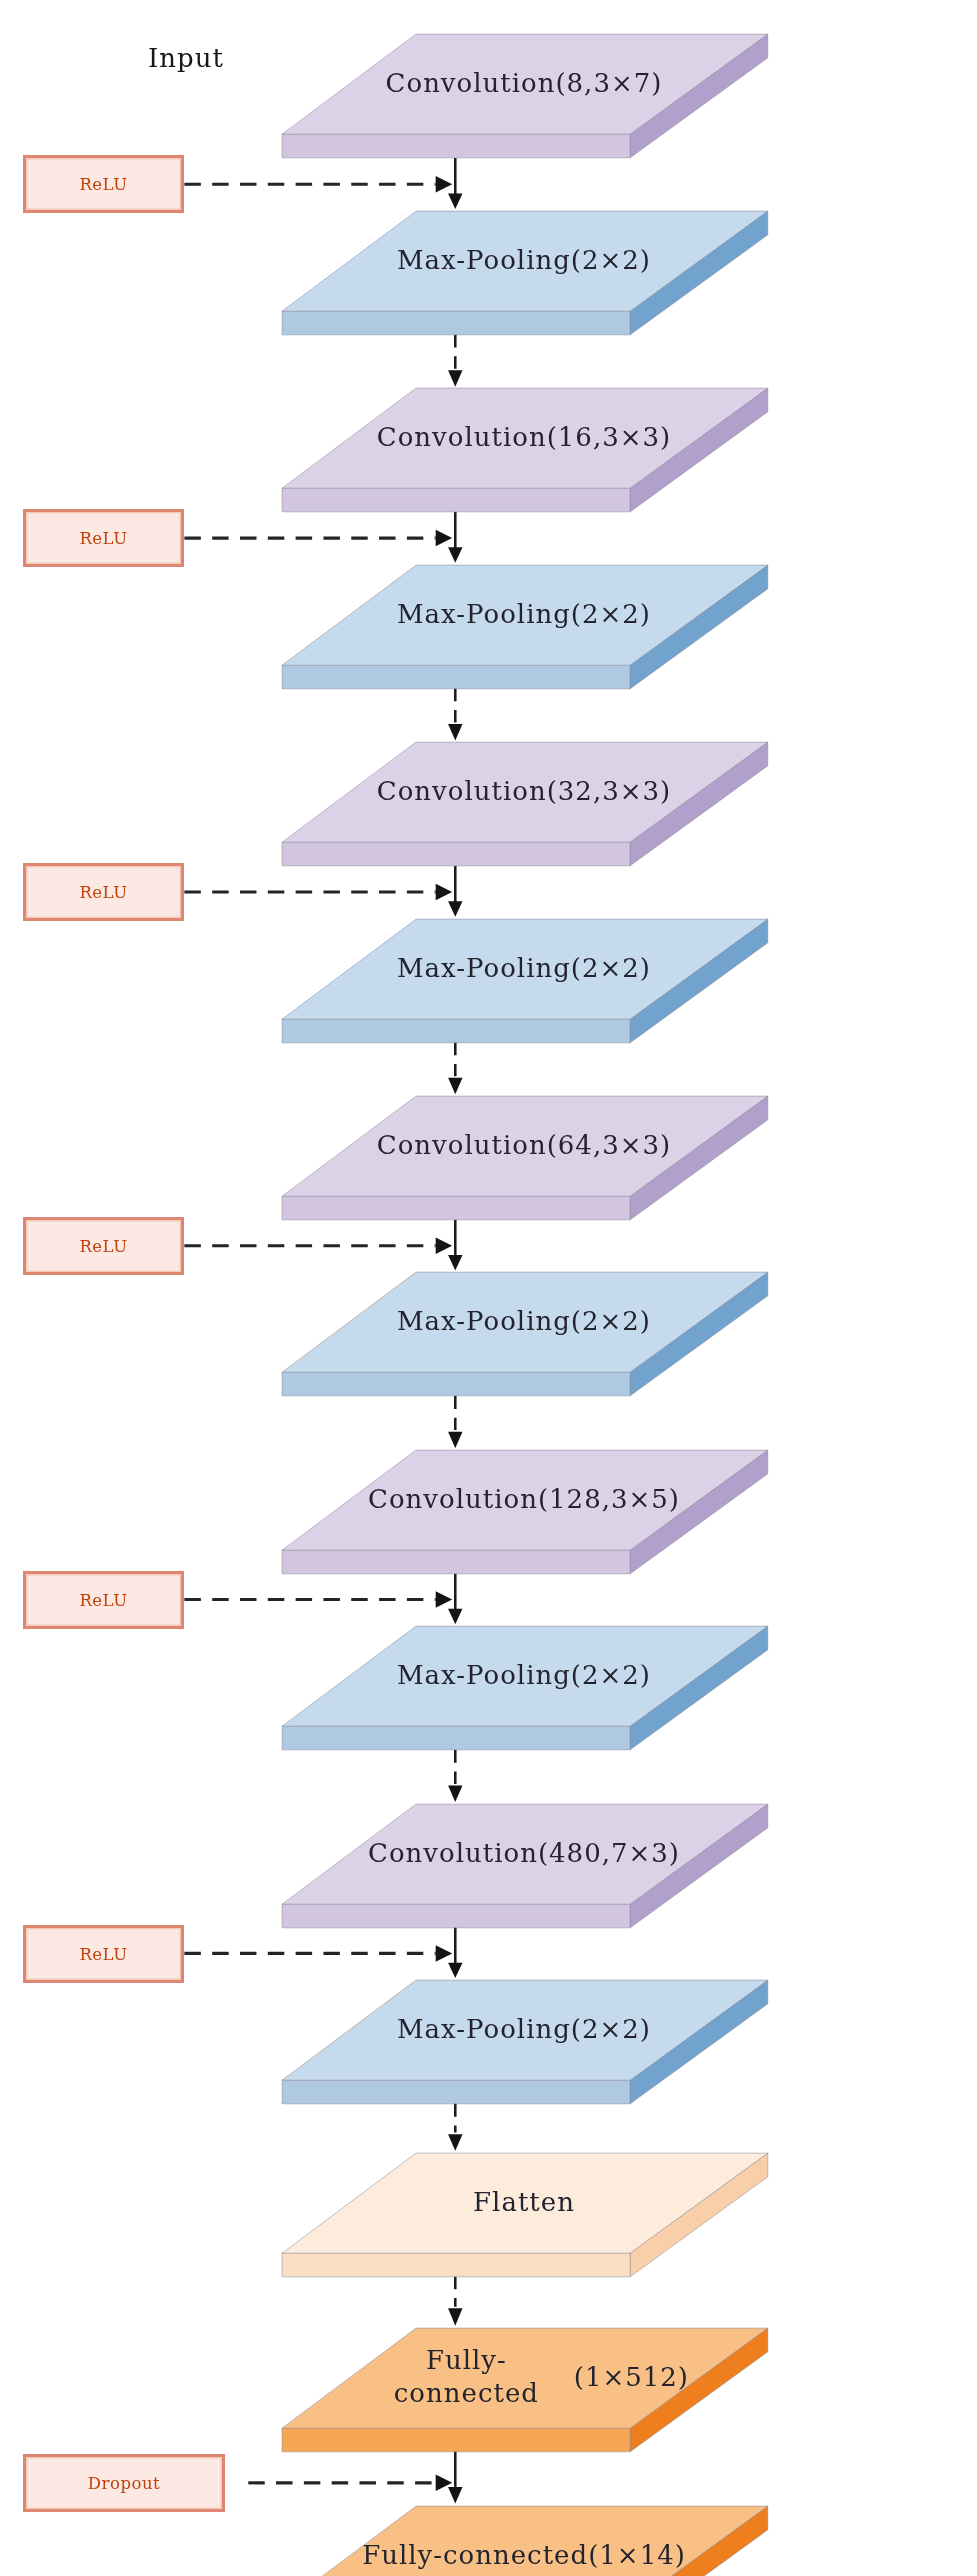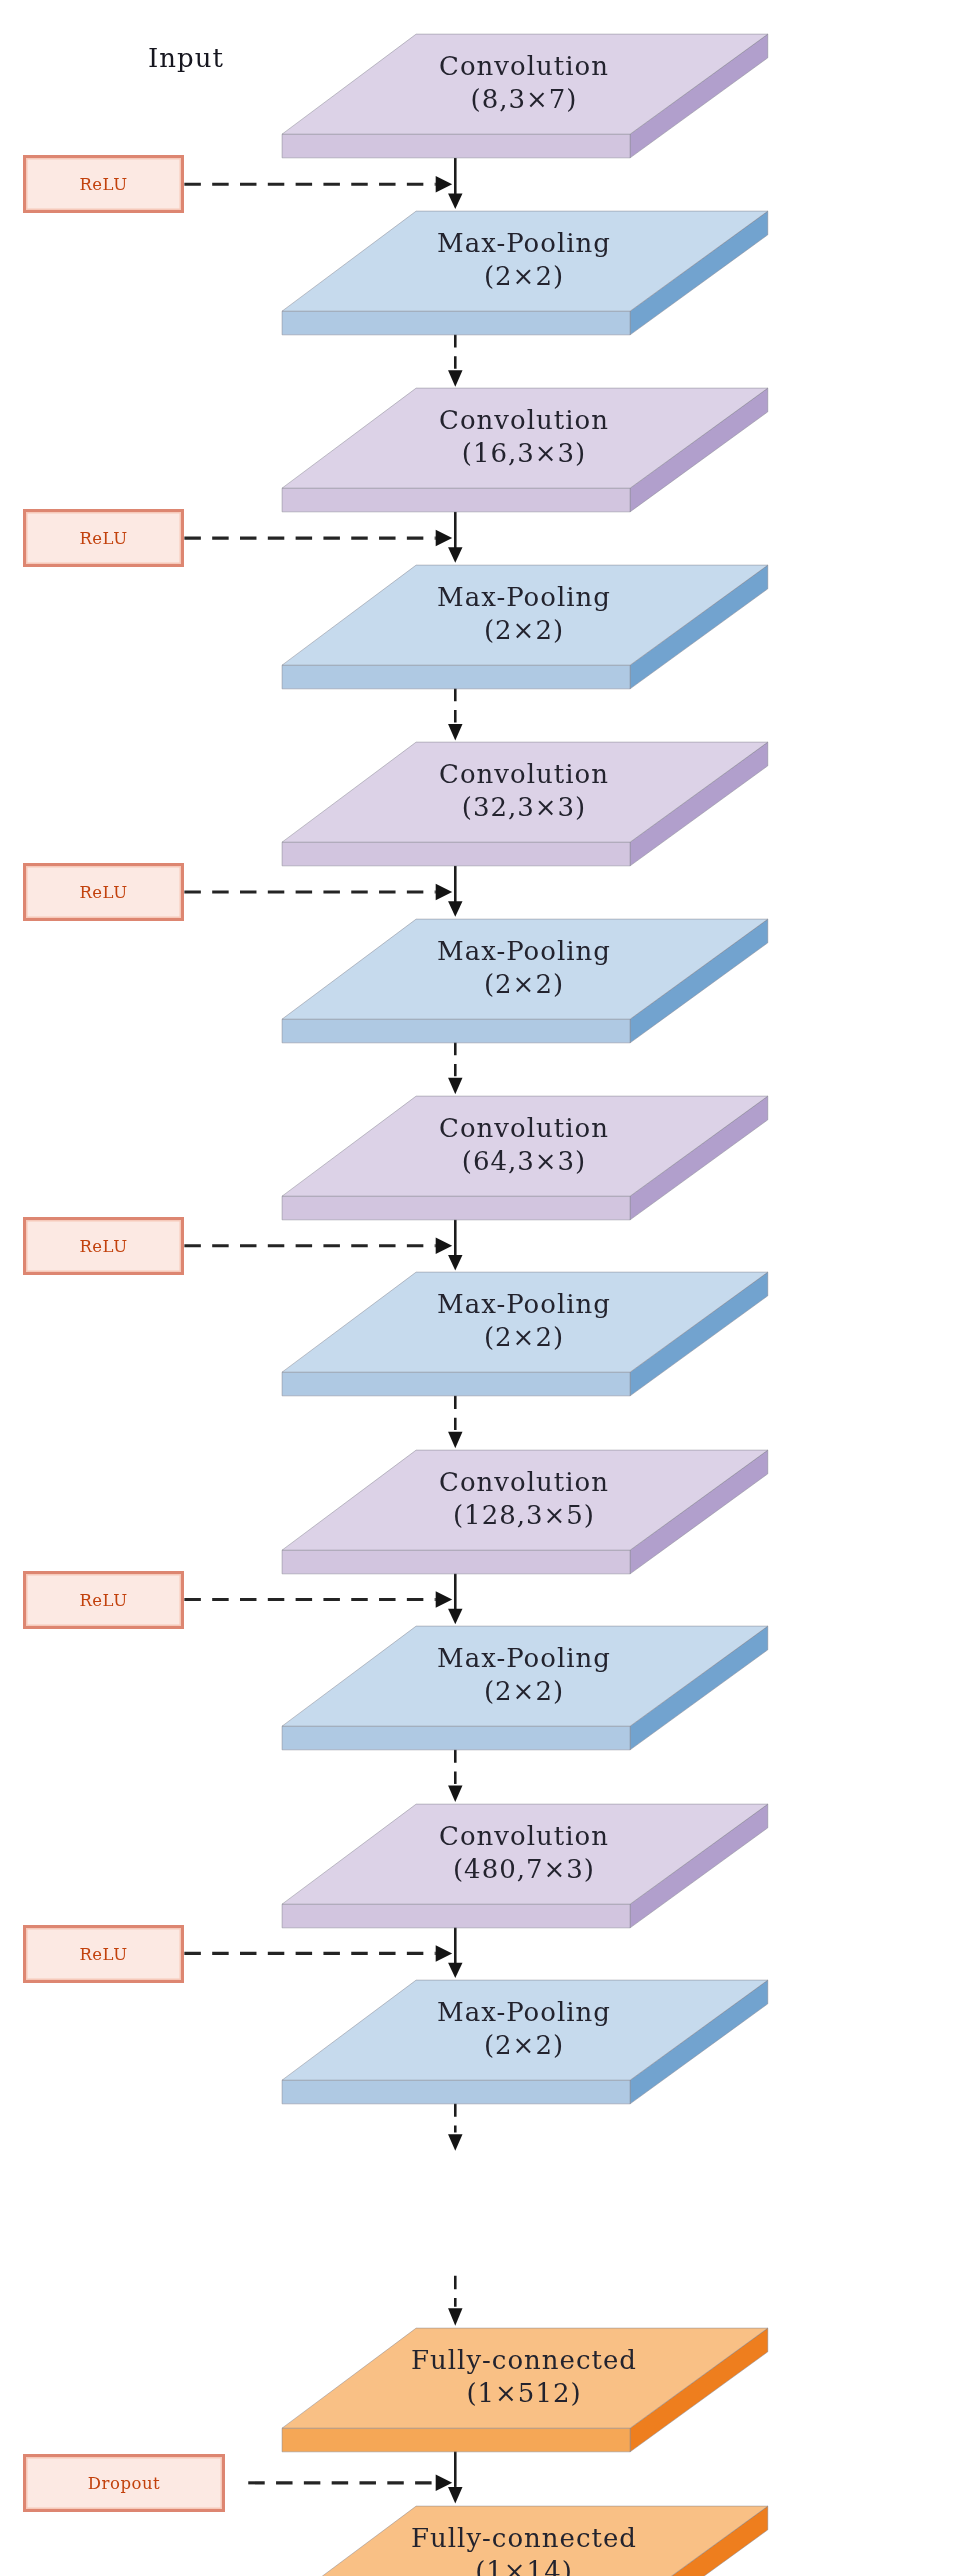--- a/index.html
+++ b/index.html
@@ -41,21 +41,21 @@
   .flatten .top{fill:#fdecdb;}
   .flatten .front{fill:#fbdfc4;}
   .flatten .right{fill:#f8cfa8;}
   .fc .top{fill:#f9c085;}
   .fc .front{fill:#f5a756;}
   .fc .right{fill:#ee7e1e;}
   .plate-label{
     position:absolute;
     left:79px;top:0;
     width:330px;height:102px;
-    display:flex;flex-direction:column;
+    display:flex;
     justify-content:center;align-items:center;
     text-align:center;
     font-size:26px;
     letter-spacing:1px;
     line-height:33px;
     color:#23232e;
   }
   .plate-label span:empty{display:none;}
   .sidebox{
     position:absolute;
@@ -267,20 +267,31 @@
       <polygon class="face right" points="679,198 946,4 946,50 679,244"></polygon>
       <polygon class="face front" points="4,198 679,198 679,244 4,244"></polygon>
       <polygon class="face top" points="4,198 264,4 946,4 679,198"></polygon>
     </svg>
     <div class="plate-label">
       <span>Max-Pooling</span>
       <span>(2×2)</span>
     </div>
   </div>
 
+  <div class="plate flatten" style="top:2151px">
+    <svg width="495" height="129" viewBox="0 0 960 250">
+      <polygon class="face right" points="679,198 946,4 946,50 679,244"></polygon>
+      <polygon class="face front" points="4,198 679,198 679,244 4,244"></polygon>
+      <polygon class="face top" points="4,198 264,4 946,4 679,198"></polygon>
+    </svg>
+    <div class="plate-label">
+      <span>Flatten</span>
+
+    </div>
+  </div>
 
   <div class="plate fc" style="top:2326px">
     <svg width="495" height="129" viewBox="0 0 960 250">
       <polygon class="face right" points="679,198 946,4 946,50 679,244"></polygon>
       <polygon class="face front" points="4,198 679,198 679,244 4,244"></polygon>
       <polygon class="face top" points="4,198 264,4 946,4 679,198"></polygon>
     </svg>
     <div class="plate-label">
       <span>Fully-connected</span>
       <span>(1×512)</span>

